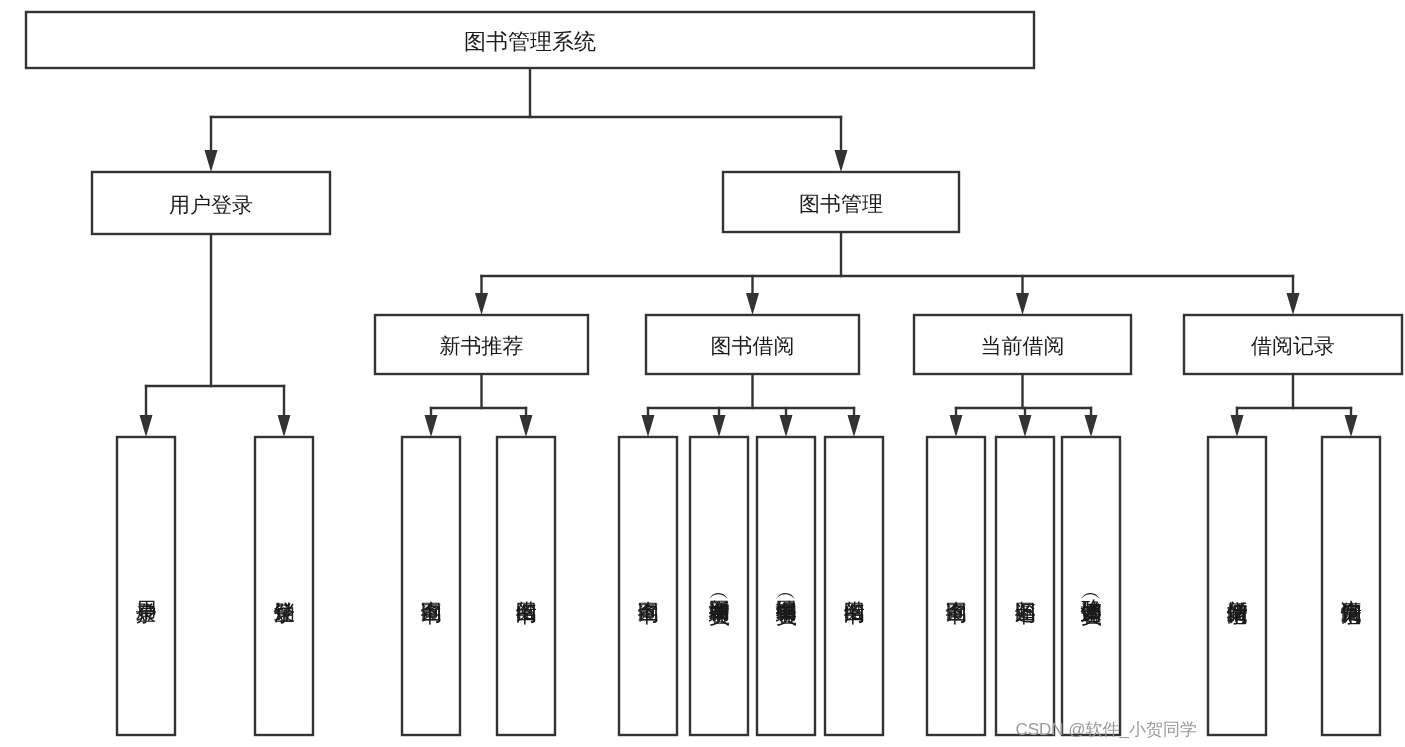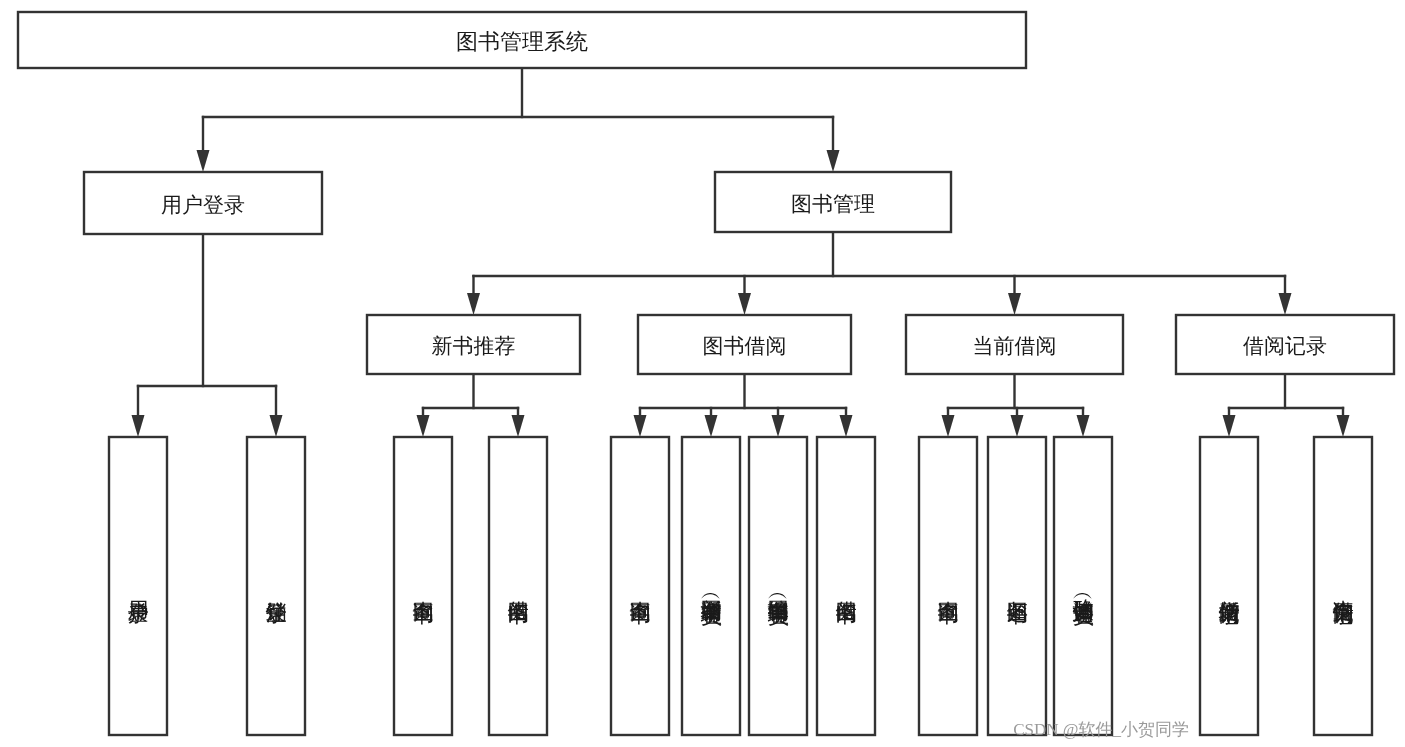--- a/index.html
+++ b/index.html
@@ -9,21 +9,21 @@
   }
   body {
     width: 1405px;
     height: 747px;
     font-family: "Liberation Sans", sans-serif;
     overflow: hidden;
     position: relative;
   }
   #chart-root {
     position: absolute;
-    top: 0; left: 4px;
+    top: 0; left: 12px;
     width: 1195px;
     height: 747px;
   }
   .node-box {
     fill: #ffffff;
     stroke: #333333;
     stroke-width: 2.4;
   }
   .connector {
     stroke: #333333;
@@ -63,21 +63,21 @@
     font-size: 21px;
     line-height: 1.06;
     letter-spacing: 1px;
     color: #1a1a1a;
     white-space: nowrap;
   }
   .watermark {
     position: absolute;
     right: 10px;
     bottom: 6px;
-    font-family: Liberation Serif, serif;
+    font-family: Liberation Sans, sans-serif;
     font-size: 17px;
     color: #9a9a9a;
     white-space: nowrap;
   }
 </style>
 </head>
 <body>
 
 <div id="chart-root">
   <svg id="chart-svg" width="1405" height="747" viewBox="0 0 1405 747" xmlns="http://www.w3.org/2000/svg">

